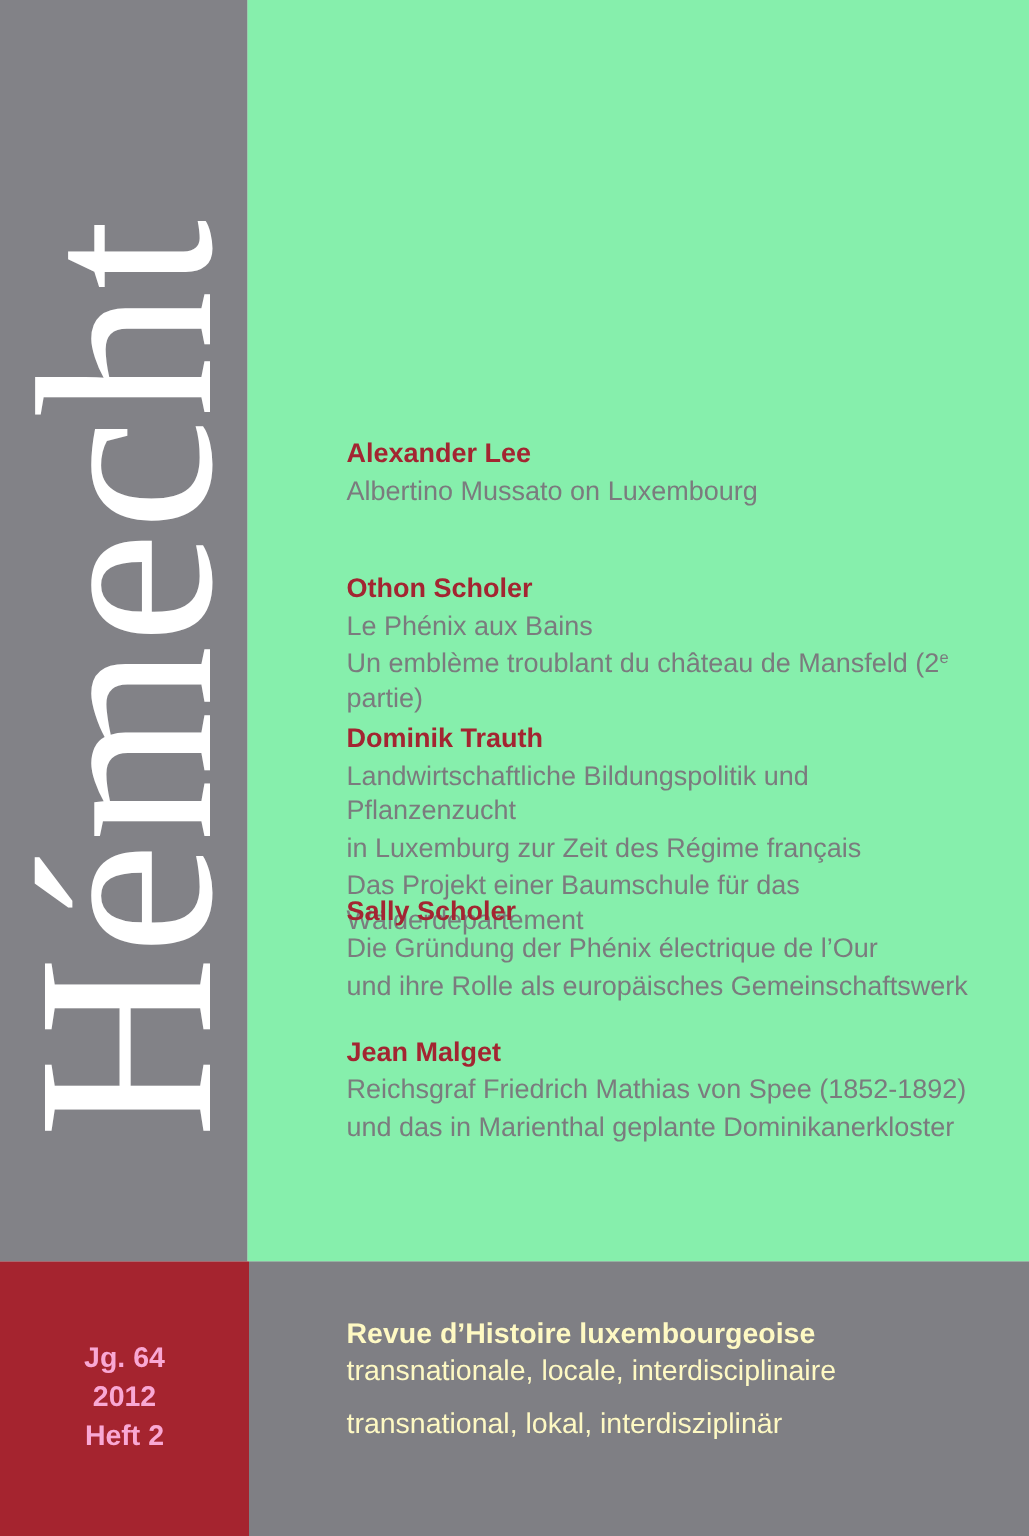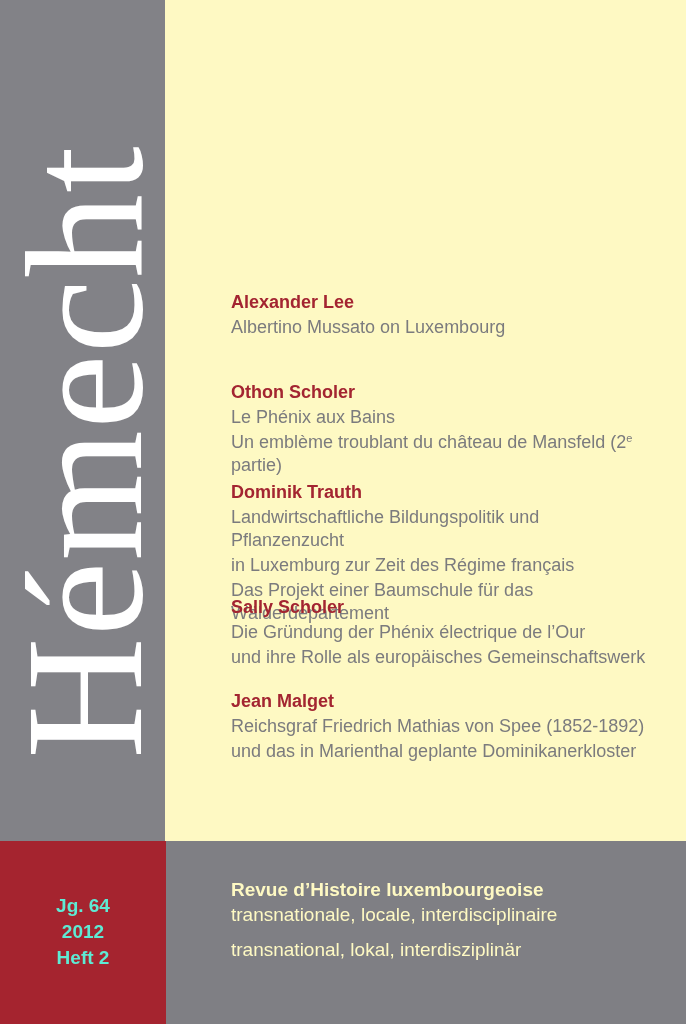--- a/index.html
+++ b/index.html
@@ -37,21 +37,21 @@
     letter-spacing: 1px;
     color: #ffffff;
     white-space: nowrap;
   }
 
   
   .main-area {
     position: absolute;
     left: 165px; top: 0;
     width: 521px; height: 841px;
-    background: #fef9c3;
+    background: #86efac;
   }
 
   .article {
     position: absolute;
     left: 66px;
     right: 40px;
   }
   .article .author {
     margin: 0 0 2px 0;
     font-size: 18px;
@@ -90,21 +90,21 @@
   .issue-lines {
     position: absolute;
     top: 52px; left: 0;
     width: 100%;
     text-align: center;
   }
   .issue-lines div {
     font-size: 19px;
     line-height: 26px;
     font-weight: bold;
-    color: #5eead4;
+    color: #f9a8d4;
   }
 
   
   .footer {
     position: absolute;
     left: 166px; top: 841px;
     width: 520px; height: 183px;
     background: #7f7f84;
   }
   .footer-text {

